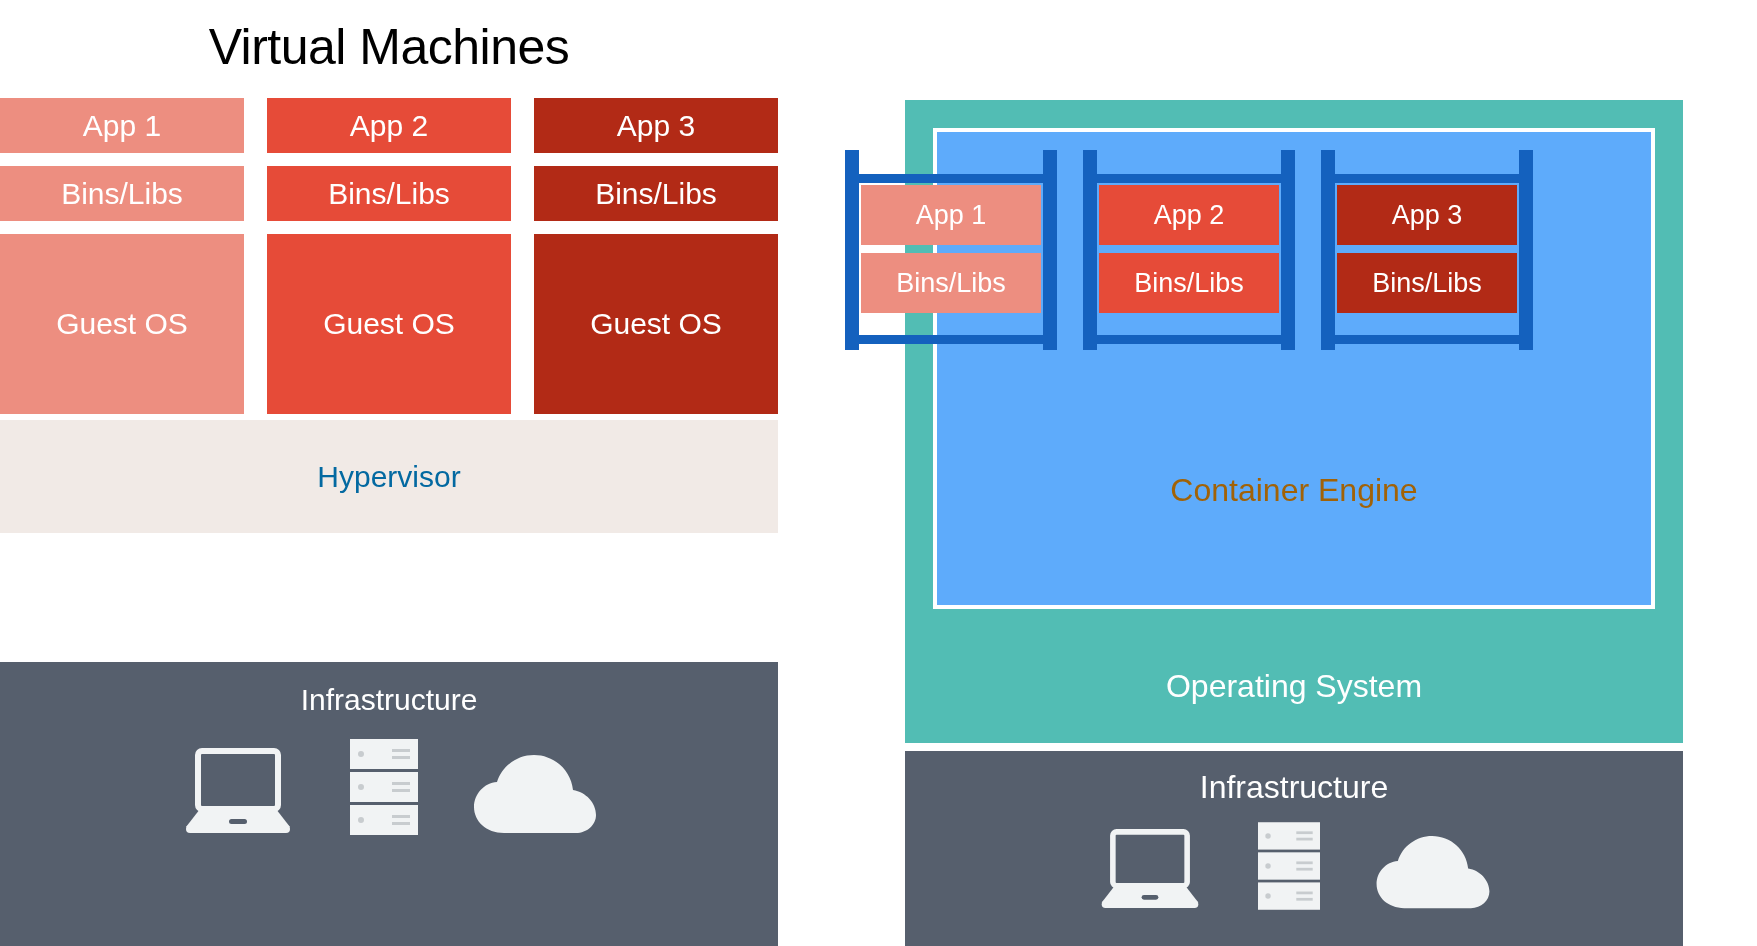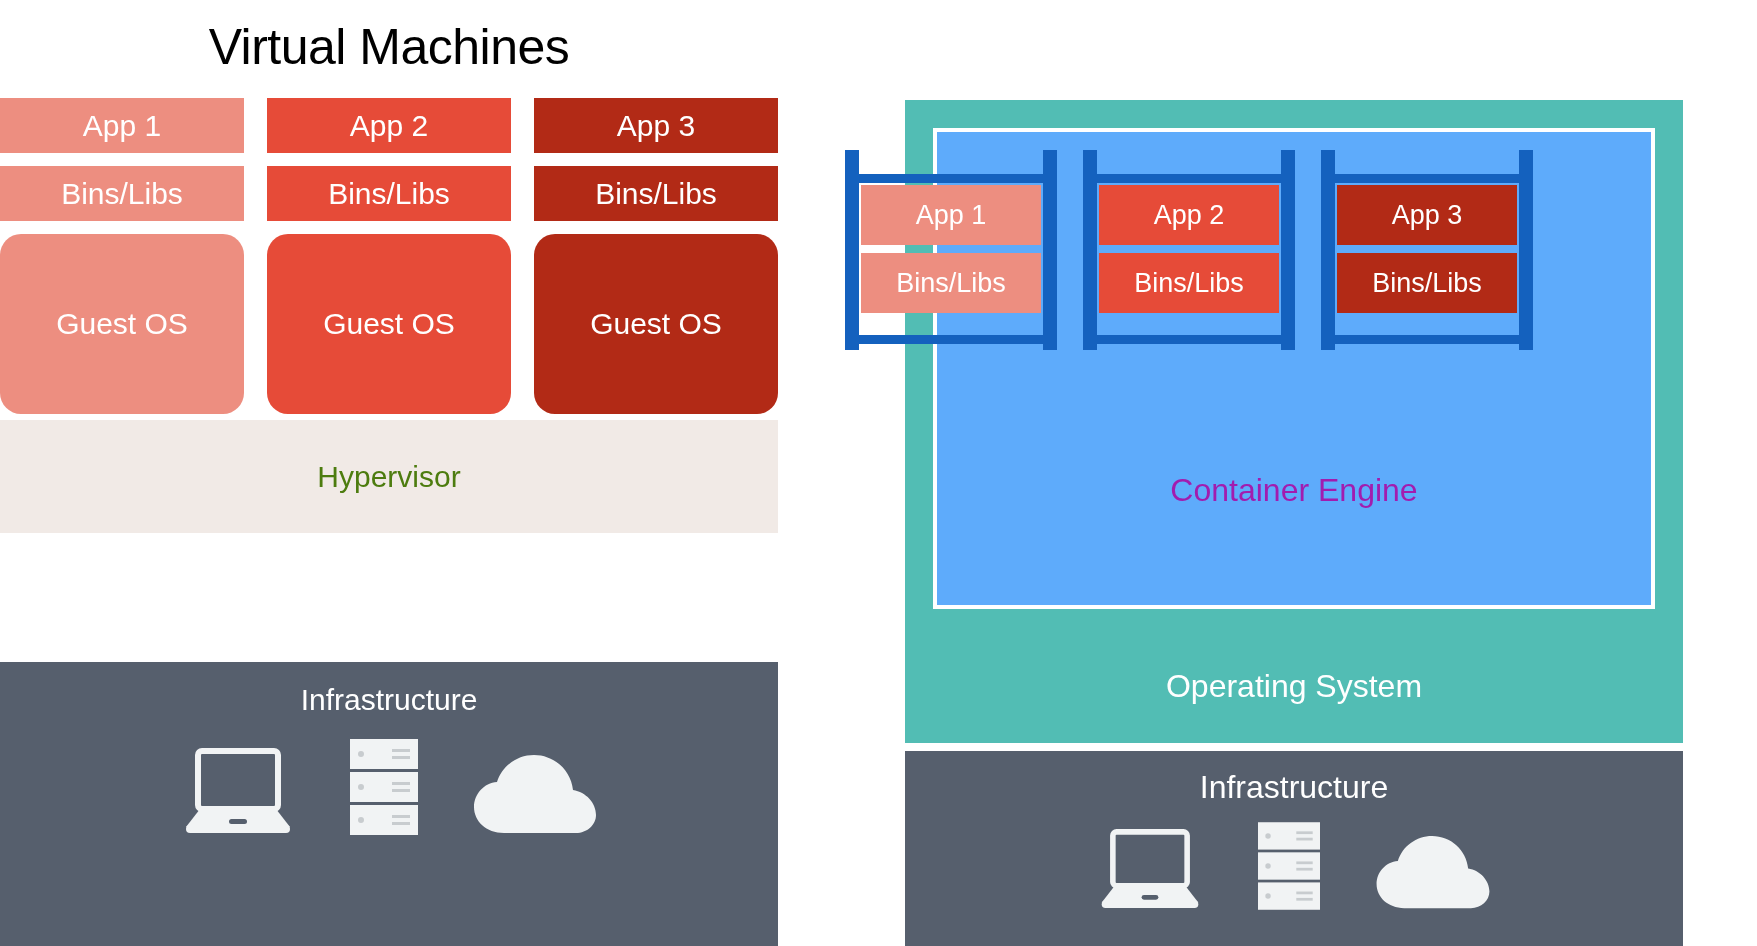--- a/index.html
+++ b/index.html
@@ -36,26 +36,26 @@
     position: absolute;
     display: flex;
     align-items: center;
     justify-content: center;
     color: #ffffff;
     font-size: 30px;
     font-weight: 400;
     line-height: 1.05;
     white-space: nowrap;
   }
-  .block.dark-text { color: #4d7c0f; }
+  .block.dark-text { color: #0369a1; }
 
   
   .vm-app   { height: 55px; }
   .vm-bins  { height: 55px; }
-  .vm-guest { height: 180px; border-radius: 21px; }
+  .vm-guest { height: 180px; }
 
   .col-a { background: #ED8E80; }
   .col-b { background: #E64B38; }
   .col-c { background: #B22A16; }
 
   #vm-hypervisor {
     left: 0px; top: 420px; width: 778px; height: 113px;
     background: #F1EAE6;
   }
   #vm-hostos {
@@ -78,21 +78,21 @@
   #ct-engine-outline {
     position: absolute;
     left: 933px; top: 128px; width: 722px; height: 481px;
     border: 4px solid #ffffff;
     background: #5EABFB;
   }
   #ct-engine-label {
     position: absolute;
     left: 933px; top: 465px; width: 722px; height: 50px;
     display: flex; align-items: center; justify-content: center;
-    color: #a21caf; font-size: 32px; white-space: nowrap;
+    color: #a16207; font-size: 32px; white-space: nowrap;
   }
   #ct-os {
     position: absolute;
     left: 905px; top: 630px; width: 778px; height: 113px;
     background: #52BDB4;
     display: flex; align-items: center; justify-content: center;
     color: #ffffff; font-size: 32px;
   }
   #ct-infra {
     position: absolute;

